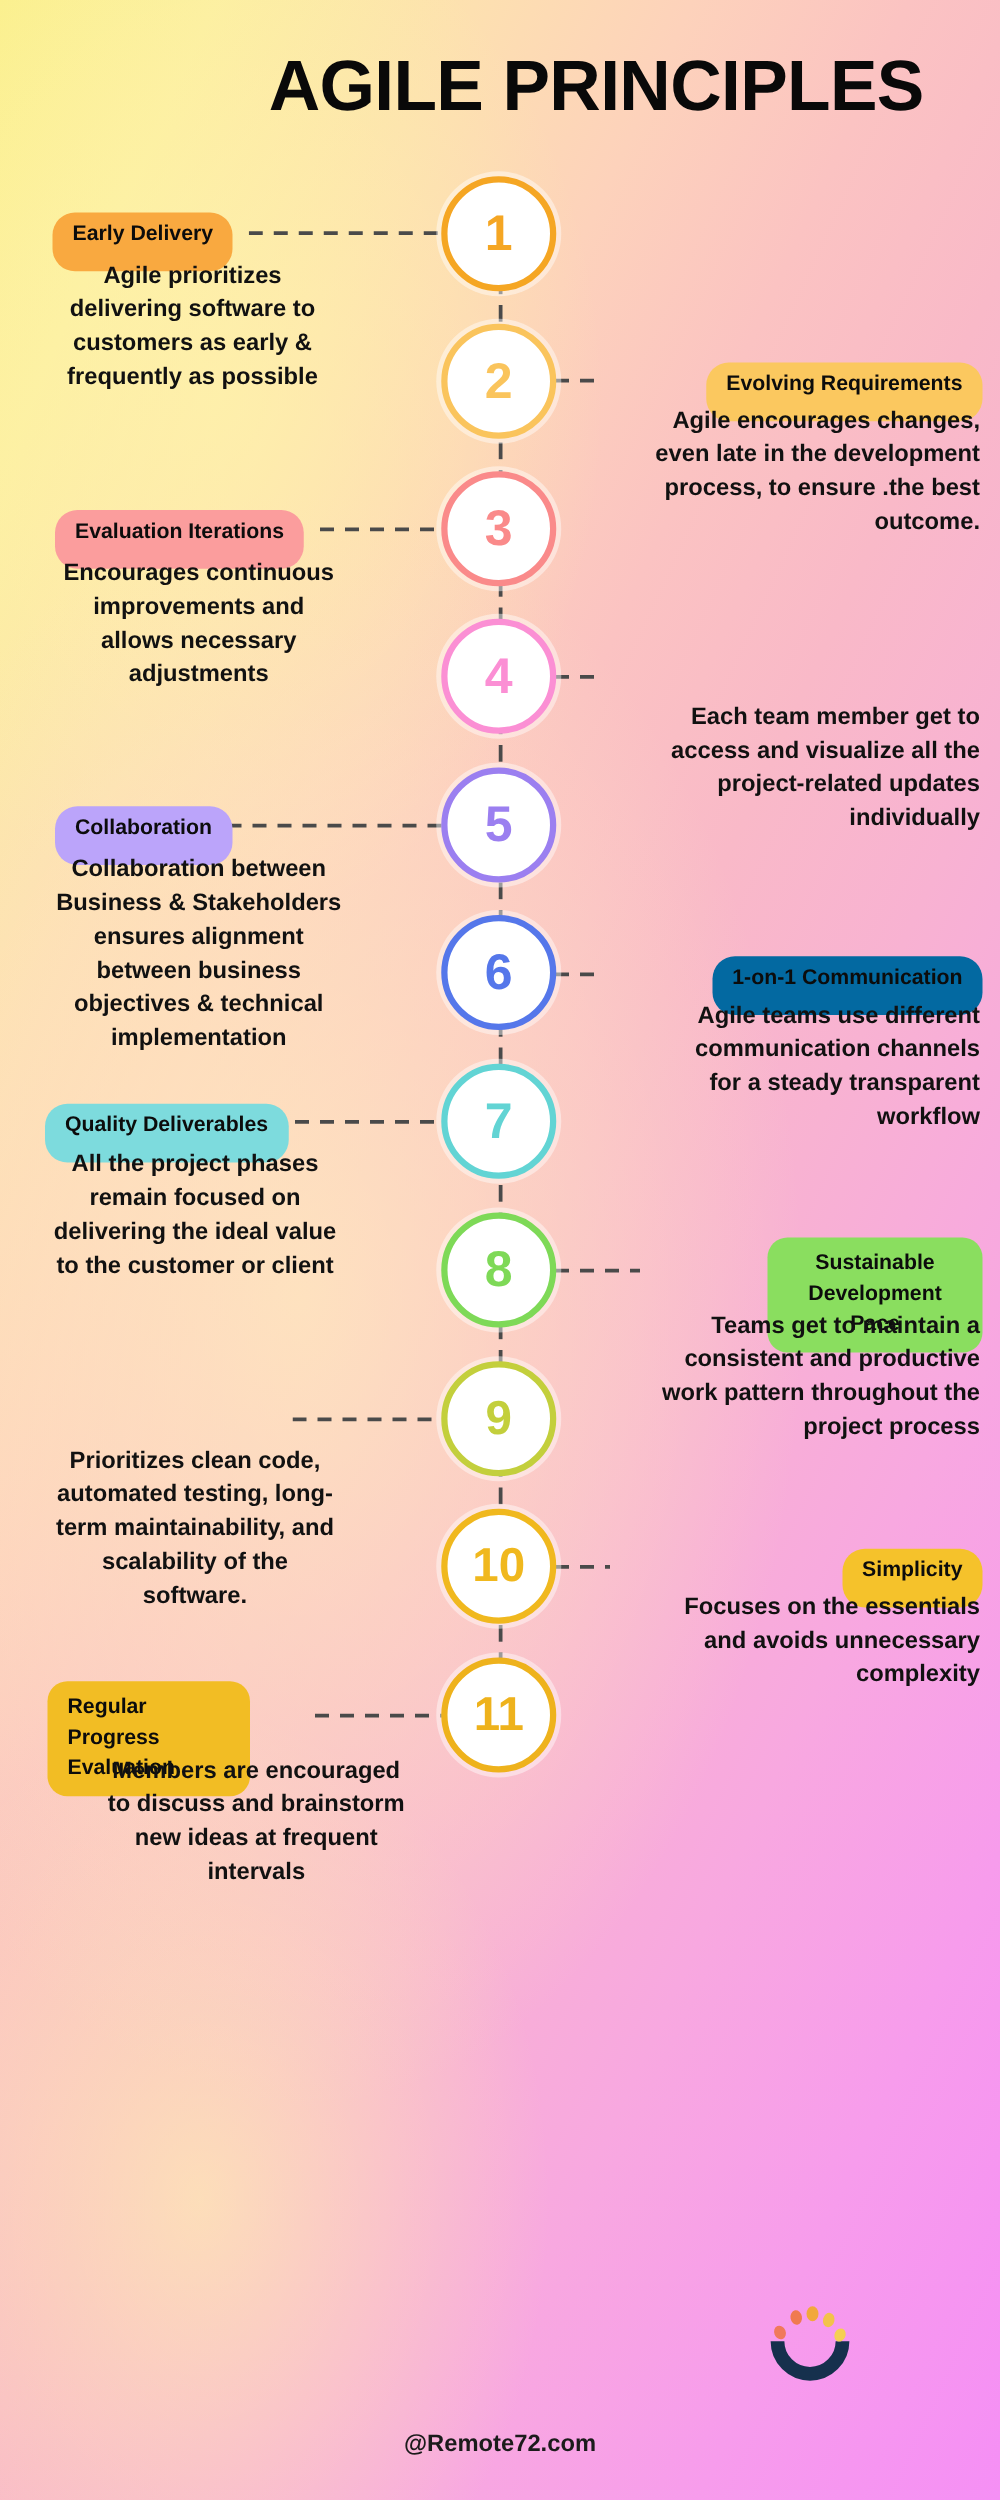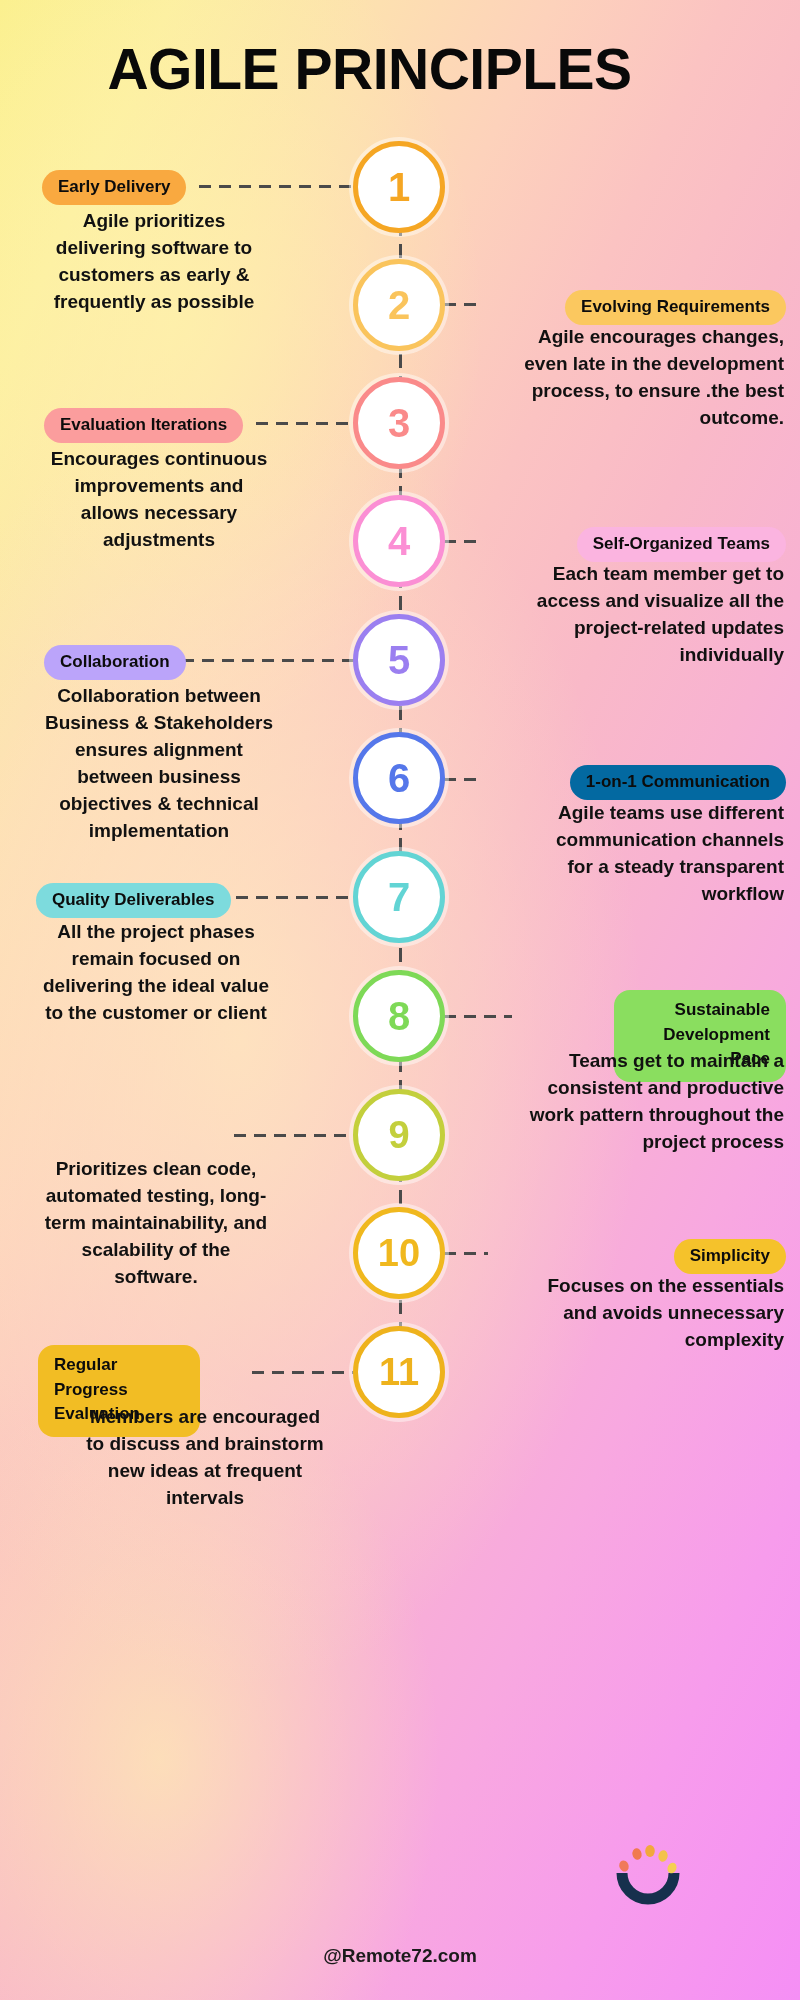--- a/index.html
+++ b/index.html
@@ -43,21 +43,21 @@
     width: 800px;
     height: 2000px;
   }
 
   
   .title {
     position: absolute;
     top: 36px;
     left: 0;
     width: 739px;
-    text-align: center;
+    text-align: right;
     font-size: 57px;
     font-weight: 800;
     letter-spacing: -0.5px;
     color: #090909;
     font-family: "Liberation Sans", sans-serif;
   }
 
   
   .spine {
     position: absolute;
@@ -97,32 +97,32 @@
     background-image: linear-gradient(to right, #4a4a4a 58%, rgba(0,0,0,0) 0%);
     background-size: 20px 3px;
     background-repeat: repeat-x;
     z-index: 1;
   }
 
   
   .badge {
     position: absolute;
     display: inline-block;
-    padding: 7px 16px 8px 16px;
+    padding: 7px 16px 20px 16px;
     border-radius: 18px;
     font-size: 17px;
     font-weight: 800;
     color: #0c0c0c;
     white-space: nowrap;
     z-index: 2;
     line-height: 1.15;
   }
   .badge.two-line {
     white-space: normal;
-    text-align: right;
+    text-align: center;
     padding: 8px 16px 10px 16px;
     border-radius: 16px;
     line-height: 1.45;
   }
 
   
   .body-text {
     position: absolute;
     font-size: 19px;
     line-height: 1.42;
@@ -171,21 +171,20 @@
   <div class="badge" style="left:374px; top:290px; background:#fbc85f; left:auto; right:14px;">Evolving Requirements</div>
   <div class="body-text right" style="right:16px; top:324px; width:260px;">Agile encourages changes, even late in the development process, to ensure .the best outcome.</div>
   <div class="node" style="top:259px; border-color:#fac45c; color:#fac45c;">2</div>
 
   <div class="dash" style="left:256px; top:422px; width:99px;"></div>
   <div class="badge" style="left:44px; top:408px; background:#fb9d9d;">Evaluation Iterations</div>
   <div class="body-text left" style="left:44px; top:446px; width:230px;">Encourages continuous improvements and allows necessary adjustments</div>
   <div class="node" style="top:377px; border-color:#fa8a8a; color:#fa8a8a;">3</div>
 
   <div class="dash" style="left:444px; top:540px; width:38px;"></div>
-  <div class="badge" style="right:14px; top:527px; background:#fbb4e0;">Self-Organized Teams</div>
   <div class="body-text right" style="right:16px; top:561px; width:250px;">Each team member get to access and visualize all the project-related updates individually</div>
   <div class="node" style="top:495px; border-color:#fb8fd4; color:#fb8fd4;">4</div>
 
   <div class="dash" style="left:182px; top:659px; width:173px;"></div>
   <div class="badge" style="left:44px; top:645px; background:#bba4fa;">Collaboration</div>
   <div class="body-text left" style="left:44px; top:683px; width:230px;">Collaboration between Business &amp; Stakeholders ensures alignment between business objectives &amp; technical implementation</div>
   <div class="node" style="top:614px; border-color:#9b7ff0; color:#9b7ff0;">5</div>
 
   <div class="dash" style="left:444px; top:778px; width:34px;"></div>
   <div class="badge" style="right:14px; top:765px; background:#0369a1;">1-on-1 Communication</div>

